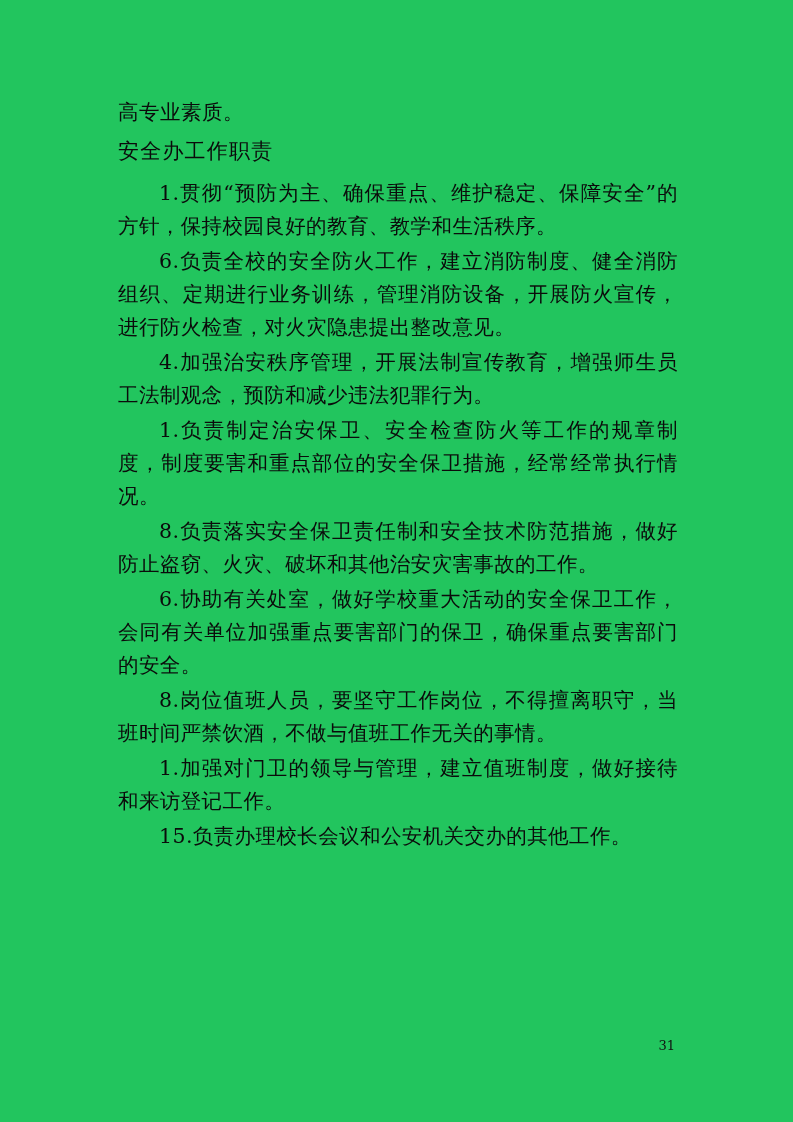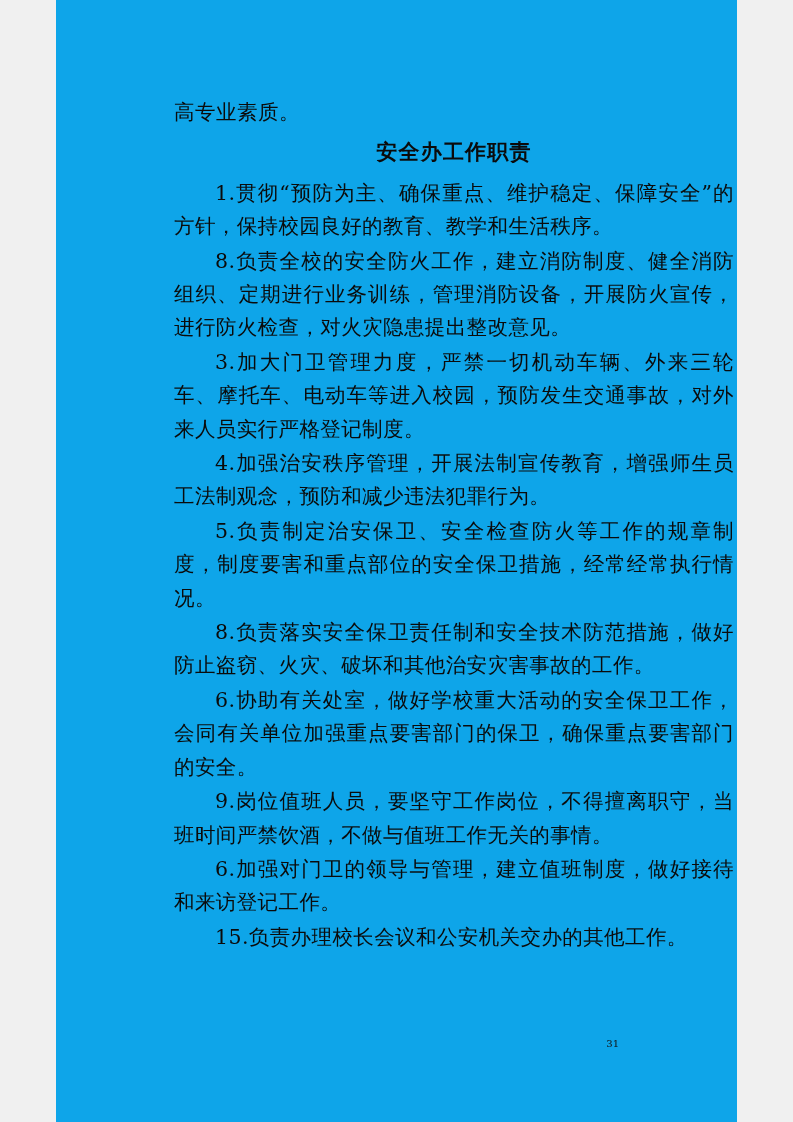--- a/index.html
+++ b/index.html
@@ -1,23 +1,23 @@
 <!DOCTYPE html>
 <html><head>
 <meta charset="utf-8">
 <style>
   html, body {
     margin: 0;
     padding: 0;
     background: #f0f0f0;
   }
   .page {
-    width: 681px;
+    width: 793px;
     height: 1122px;
-    background: #0ea5e9;
+    background: #22c55e;
     position: relative;
     margin: 0 auto;
     box-sizing: border-box;
     overflow: hidden;
     font-family: "DejaVu Serif", "Liberation Serif", serif;
     color: #0b0b0b;
   }
   .content {
     position: absolute;
     left: 118px;
@@ -26,56 +26,55 @@
   }
   .lead-line {
     font-size: 20.5px;
     line-height: 1.62;
     letter-spacing: 0.5px;
     margin: 0 0 6px 0;
     text-align: justify;
   }
   .doc-title {
     font-size: 21px;
-    font-weight: bold;
-    text-align: center;
+    font-weight: normal;
+    text-align: left;
     letter-spacing: 1.2px;
     margin: 6px 0 8px 0;
     line-height: 1.6;
   }
   .para {
     font-size: 20.5px;
     line-height: 1.63;
     letter-spacing: 0.4px;
     margin: 0 0 1px 0;
     text-indent: 2em;
     text-align: justify;
     text-justify: inter-ideograph;
   }
   .page-number {
     position: absolute;
     right: 118px;
     top: 1038px;
-    font-size: 10px;
+    font-size: 13px;
     font-family: "DejaVu Serif", "Liberation Serif", serif;
     color: #111;
   }
 </style>
 </head>
 <body>
 
 <div class="page">
   <div class="content">
     <p class="lead-line">高专业素质。</p>
     <h1 class="doc-title">安全办工作职责</h1>
     <p class="para">1.贯彻“预防为主、确保重点、维护稳定、保障安全”的方针，保持校园良好的教育、教学和生活秩序。</p>
-    <p class="para">8.负责全校的安全防火工作，建立消防制度、健全消防组织、定期进行业务训练，管理消防设备，开展防火宣传，进行防火检查，对火灾隐患提出整改意见。</p>
-    <p class="para">3.加大门卫管理力度，严禁一切机动车辆、外来三轮车、摩托车、电动车等进入校园，预防发生交通事故，对外来人员实行严格登记制度。</p>
+    <p class="para">6.负责全校的安全防火工作，建立消防制度、健全消防组织、定期进行业务训练，管理消防设备，开展防火宣传，进行防火检查，对火灾隐患提出整改意见。</p>
     <p class="para">4.加强治安秩序管理，开展法制宣传教育，增强师生员工法制观念，预防和减少违法犯罪行为。</p>
-    <p class="para">5.负责制定治安保卫、安全检查防火等工作的规章制度，制度要害和重点部位的安全保卫措施，经常经常执行情况。</p>
+    <p class="para">1.负责制定治安保卫、安全检查防火等工作的规章制度，制度要害和重点部位的安全保卫措施，经常经常执行情况。</p>
     <p class="para">8.负责落实安全保卫责任制和安全技术防范措施，做好防止盗窃、火灾、破坏和其他治安灾害事故的工作。</p>
     <p class="para">6.协助有关处室，做好学校重大活动的安全保卫工作，会同有关单位加强重点要害部门的保卫，确保重点要害部门的安全。</p>
-    <p class="para">9.岗位值班人员，要坚守工作岗位，不得擅离职守，当班时间严禁饮酒，不做与值班工作无关的事情。</p>
-    <p class="para">6.加强对门卫的领导与管理，建立值班制度，做好接待和来访登记工作。</p>
+    <p class="para">8.岗位值班人员，要坚守工作岗位，不得擅离职守，当班时间严禁饮酒，不做与值班工作无关的事情。</p>
+    <p class="para">1.加强对门卫的领导与管理，建立值班制度，做好接待和来访登记工作。</p>
     <p class="para">15.负责办理校长会议和公安机关交办的其他工作。</p>
   </div>
   <div class="page-number">31</div>
 </div>
 
 </body></html>

